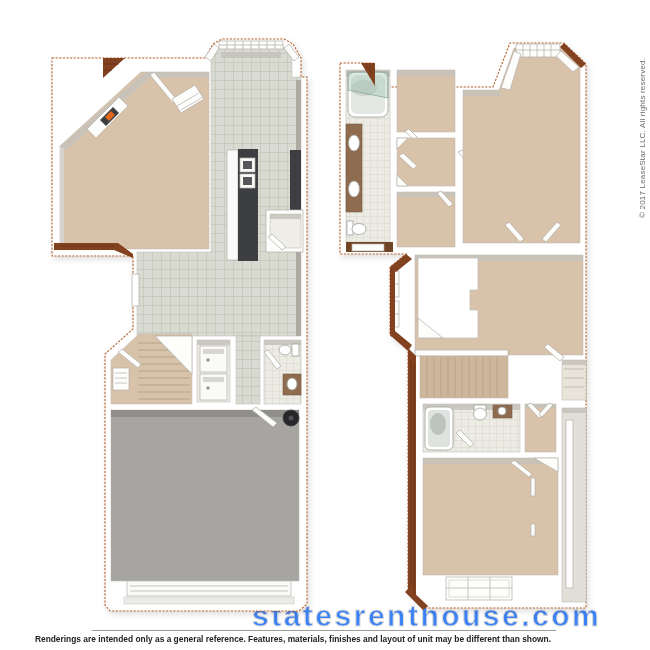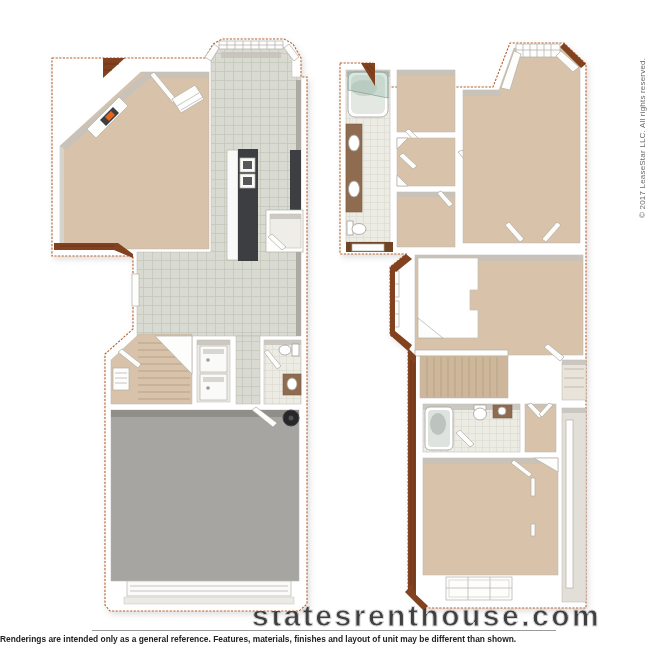--- a/index.html
+++ b/index.html
@@ -1,25 +1,25 @@
 <!DOCTYPE html>
 <html style="--outline: #b4612f; --roof: #82411f; --roof_dark: #5f2e14; --carpet: #d8c3aa; --carpet_dark: #cdb699; --tile: #d9dbd2; --tile_grid: #c3c6b9; --bath_tile: #ecece5; --bath_tile_grid: #d7d7cd; --wall: #ffffff; --wall_shade: #c6c2bb; --wall_shade_dark: #a9a59e; --garage_floor: #a6a5a1; --counter_dark: #3c3e41; --glass: #9fc0b0; --vanity: #8f6c50; --fire: #e2661c; --appliance: #fafaf8; --water_heater: #27272a;"><head>
 <meta charset="utf-8">
 <style>
   html,body{margin:0;padding:0;width:650px;height:650px;background:#ffffff;overflow:hidden;
     font-family:"Liberation Sans", sans-serif;}
   #stage{position:relative;width:650px;height:650px;background:#fff;}
   .watermark{position:absolute;left:252px;top:599px;z-index:0;font-size:30px;font-weight:700;
-    letter-spacing:2.5px;color:#404040;-webkit-text-stroke:1px #dadada;white-space:nowrap;}
+    letter-spacing:2.5px;color:#3b82f6;-webkit-text-stroke:1px #dadada;white-space:nowrap;}
   svg.plans{position:absolute;left:0;top:0;z-index:1;}
   .copyright{position:absolute;top:8px;right:12px;width:210px;height:11px;z-index:2;
     transform-origin:top right;transform:rotate(-90deg);font-size:8px;letter-spacing:.2px;
     color:#6b6b6b;text-align:left;white-space:nowrap;}
   .footer-rule{position:absolute;left:92px;top:630px;width:464px;height:1px;background:#9a9a9a;z-index:2;}
-  .disclaimer{position:absolute;left:0;top:634px;width:586px;text-align:left;z-index:2;
+  .disclaimer{position:absolute;left:0;top:634px;width:586px;text-align:center;z-index:2;
     font-size:8.4px;font-weight:bold;color:#222;}
   
   .fp{fill:var(--wall);stroke:var(--outline);stroke-width:1.1;stroke-dasharray:2.2 1.4;}
   .fl{stroke:#b8b4ad;stroke-width:.5;}
   .shade{fill:var(--wall_shade);opacity:.85;}
   .shadeD{fill:var(--wall_shade_dark);opacity:.9;}
   .white{fill:#fdfdfc;stroke:#b2aea7;stroke-width:.7;}
   .door{fill:#fdfdfc;stroke:#aeaaa3;stroke-width:.7;}
   .roofp{fill:var(--roof);}
   .roofl{stroke:var(--roof_dark);stroke-width:.6;fill:none;}

